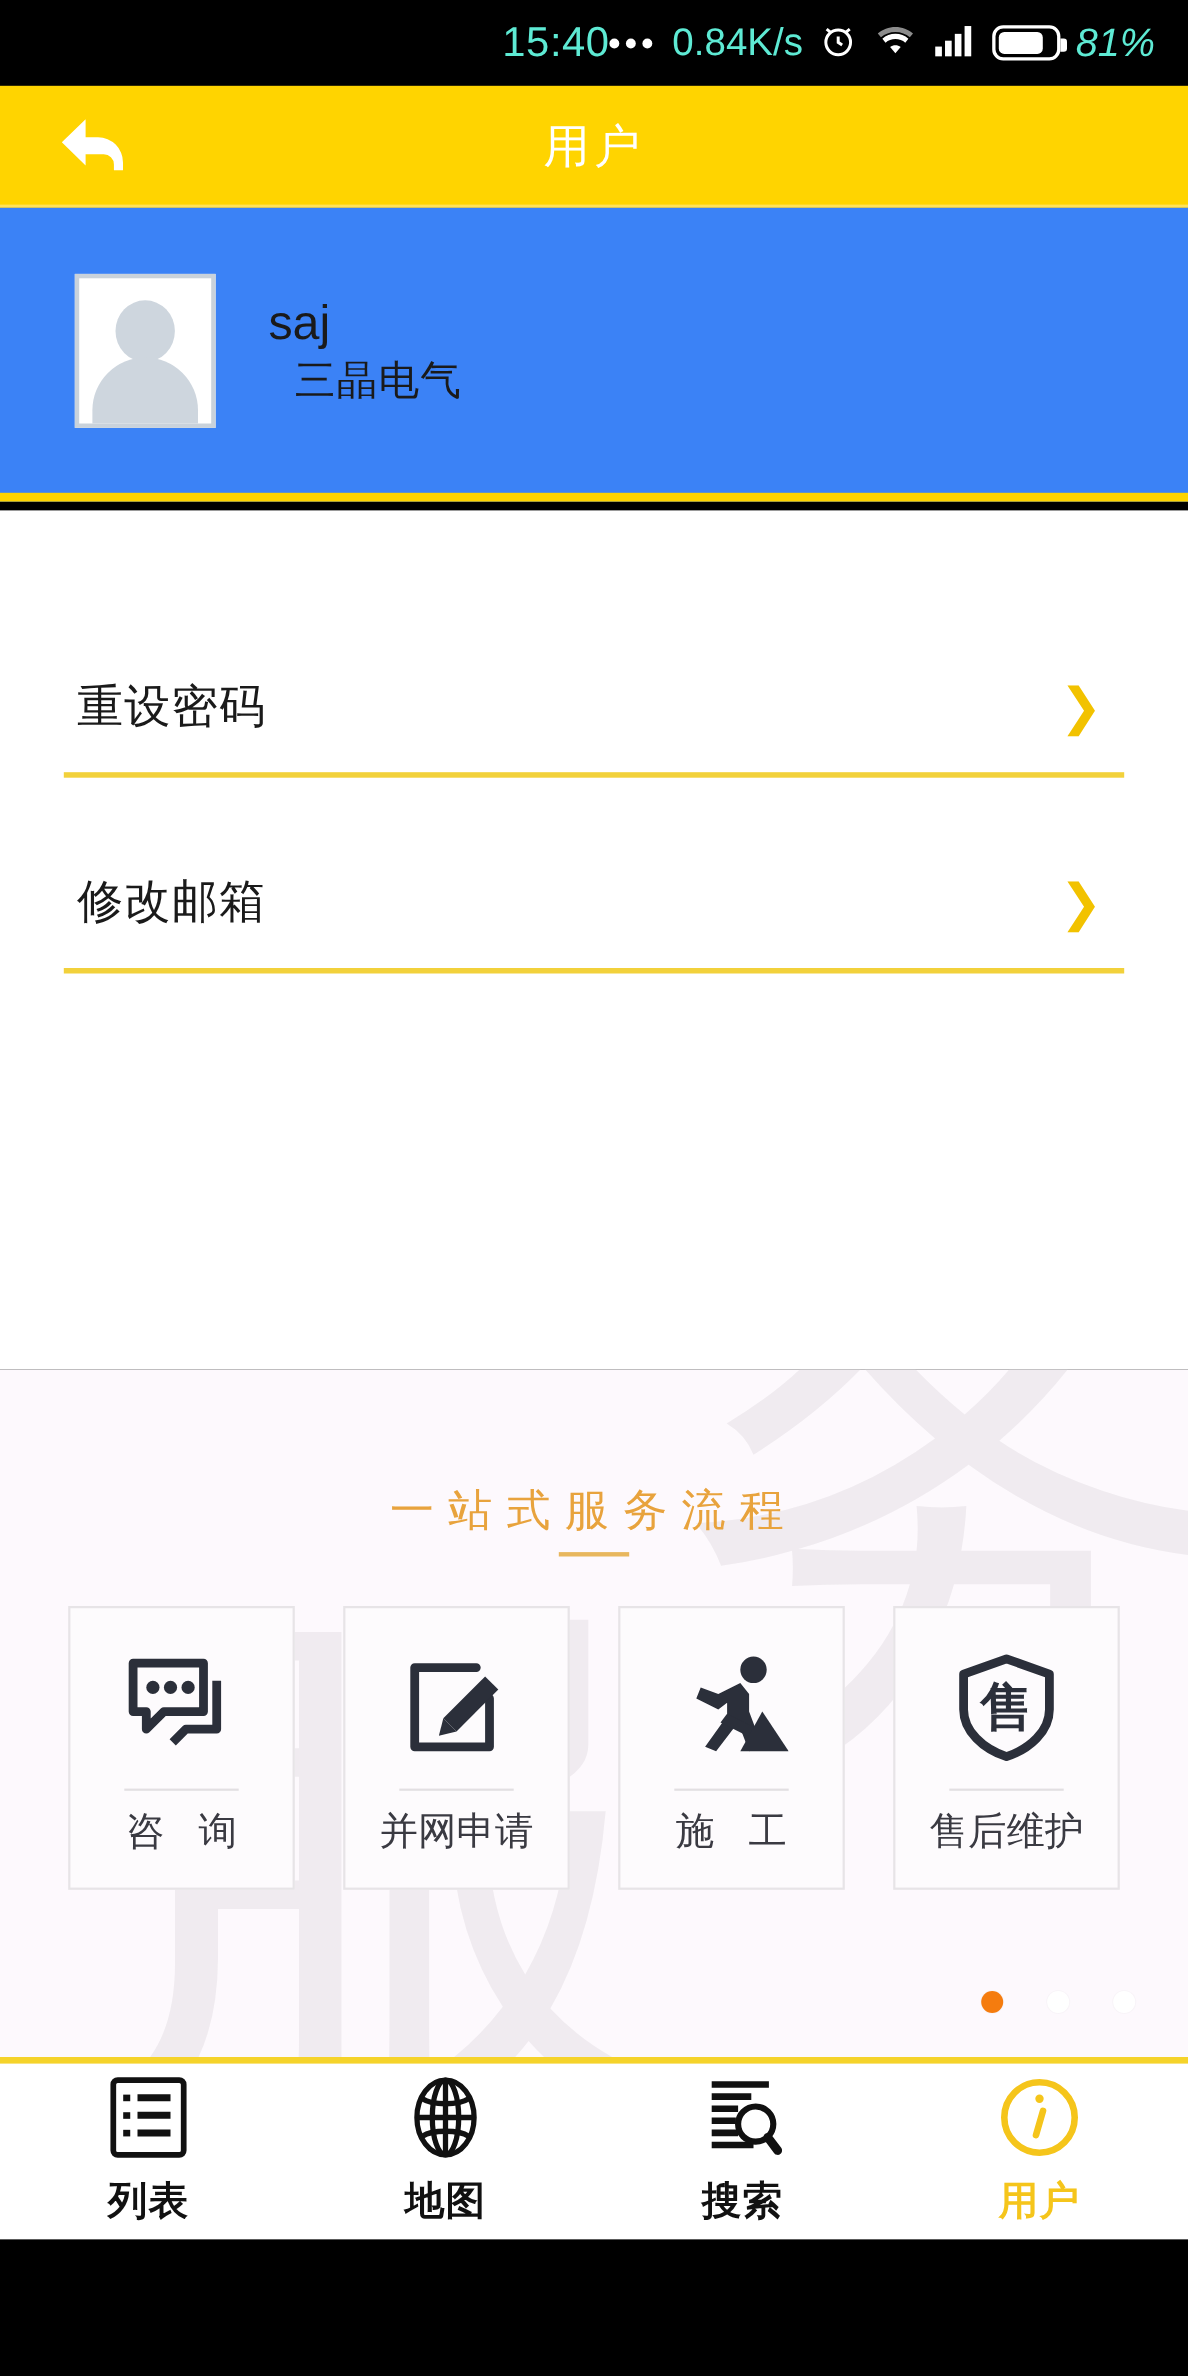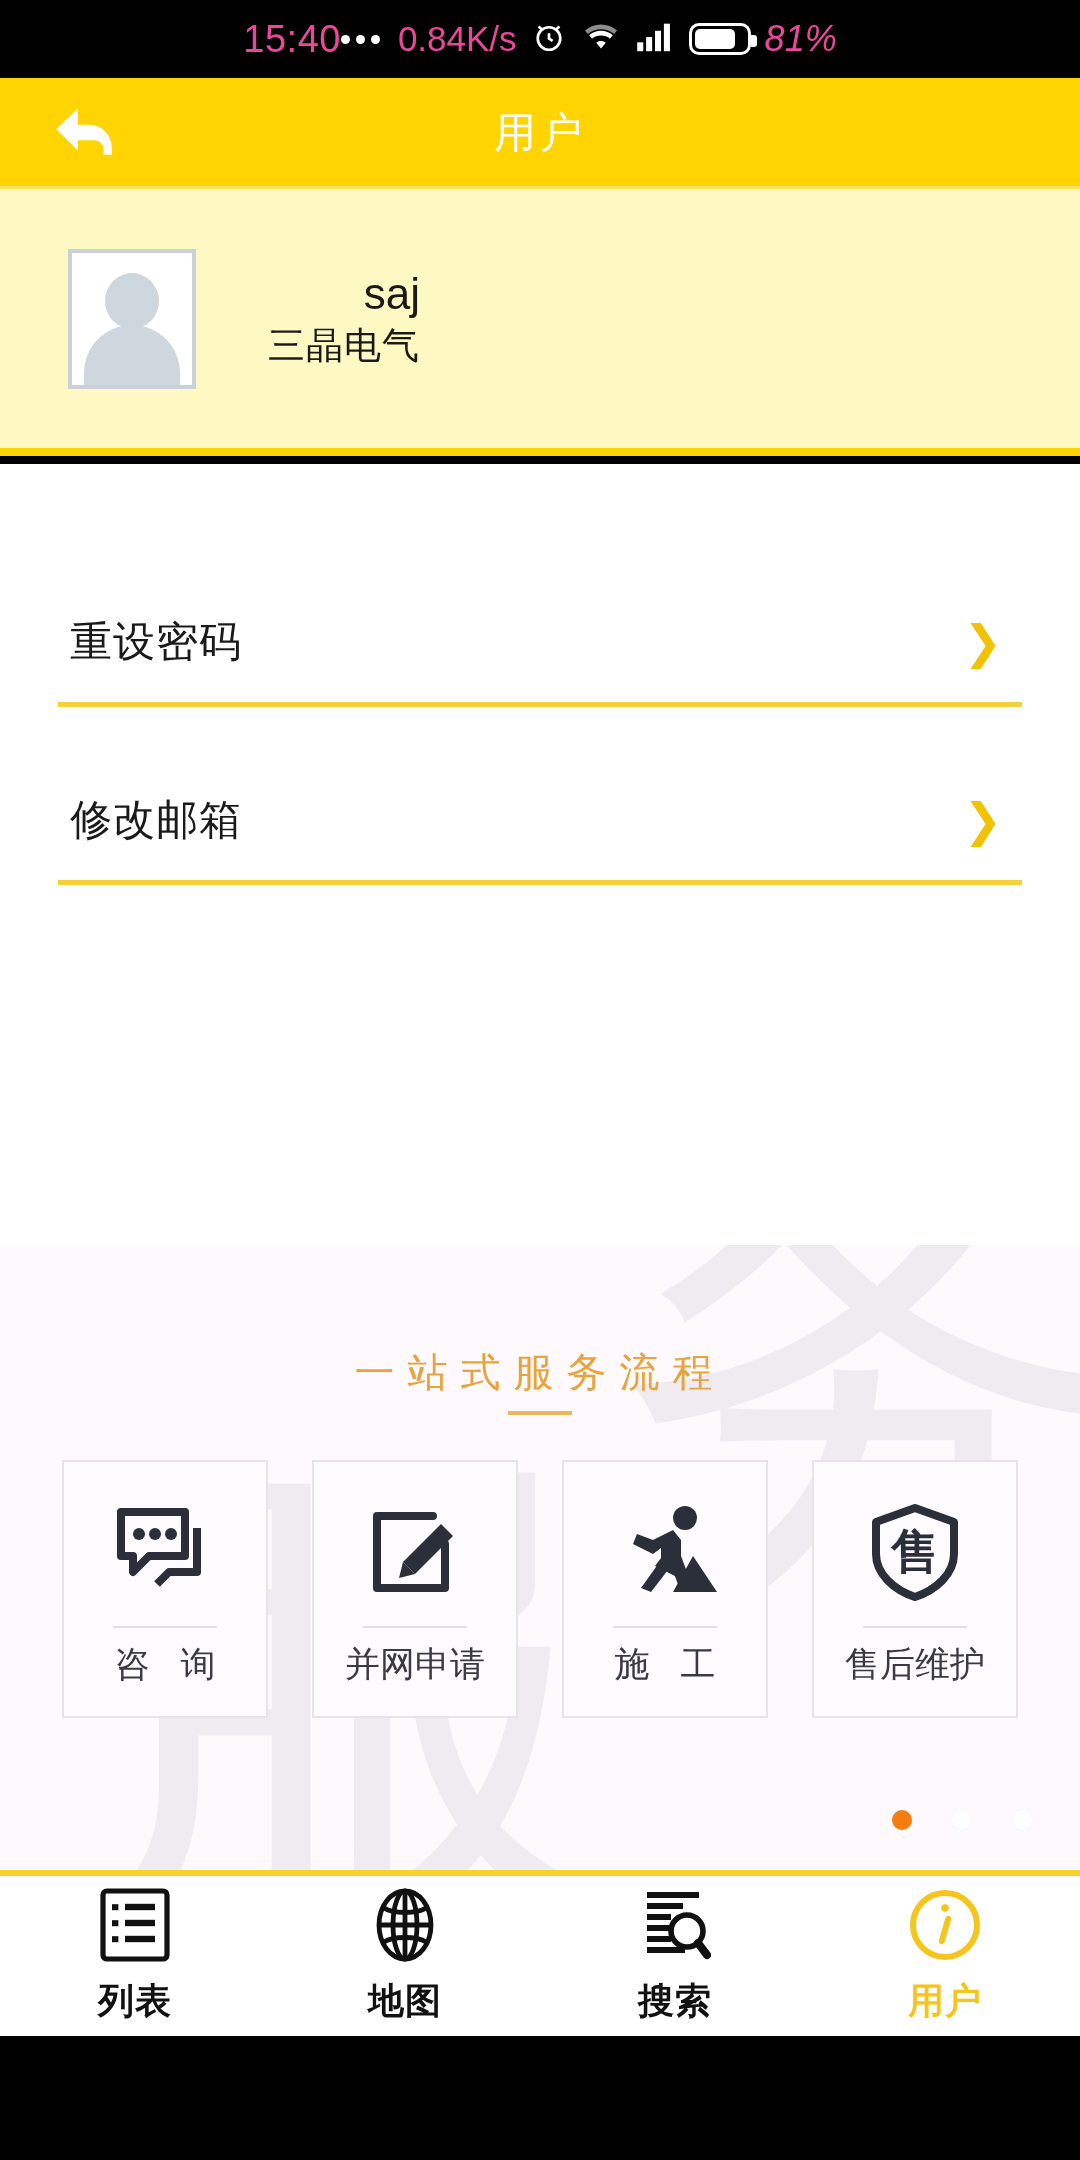--- a/index.html
+++ b/index.html
@@ -7,22 +7,22 @@
   body {
     font-family: "Liberation Sans", "DejaVu Sans", sans-serif;
     background:#000;
     overflow:hidden;
   }
   #phone { position:relative; width:1080px; height:2160px; background:#000; }
 
   
   .statusbar{
     position:absolute; top:0; left:0; width:1080px; height:78px;
-    background:#000; color:#ec4899;
-    display:flex; align-items:center; justify-content:center;
+    background:#000; color:#5eead4;
+    display:flex; align-items:center; justify-content:flex-end;
     padding:0 30px;
   }
   .sb-time{ font-size:38px; letter-spacing:.5px; }
   .sb-right{ display:flex; align-items:center; gap:14px; }
   .sb-dots{ display:flex; gap:6px; align-items:flex-end; margin-right:4px; }
   .sb-dots i{ width:9px; height:9px; border-radius:50%; background:#fff; display:block; }
   .sb-net{ font-size:35px; letter-spacing:0; }
   .sb-battery{ display:flex; align-items:center; gap:8px; }
   .batt-shell{
     width:62px; height:32px; border:3px solid #fff; border-radius:10px;
@@ -48,25 +48,24 @@
   .header-title{
     width:100%; text-align:center; color:#fff; font-size:42px; letter-spacing:4px;
   }
   .header-underline{
     position:absolute; top:186px; left:0; width:1080px; height:3px; background:#FFE259;
   }
 
   
   .profile{
     position:absolute; top:189px; left:0; width:1080px; height:267px;
-    background:#fef9c3;
+    background:#3b82f6;
     border-bottom:8px solid #FFD400;
     display:flex; align-items:center;
     padding-left:68px;
-    text-align:right;
   }
   .avatar{
     width:128px; height:140px; background:#fff;
     border:4px solid #C9D2DB; flex:0 0 auto;
     position:relative; overflow:hidden;
   }
   .avatar .head{
     position:absolute; left:50%; transform:translateX(-50%); top:20px;
     width:54px; height:56px; border-radius:50%; background:#CED6DE;
   }

